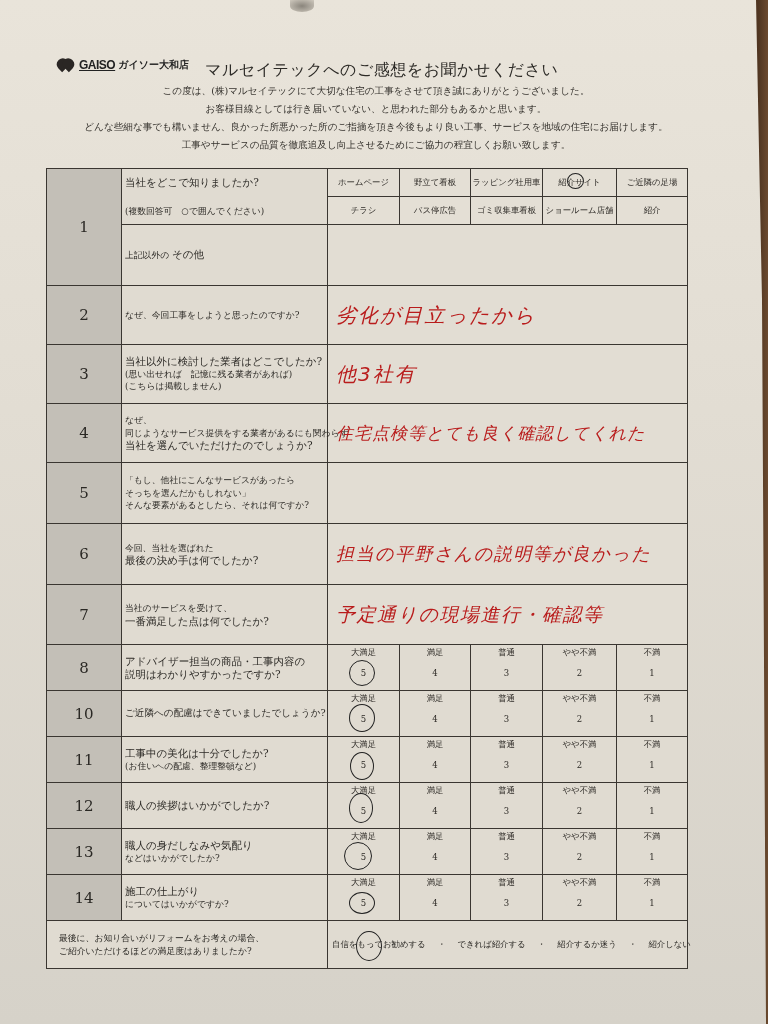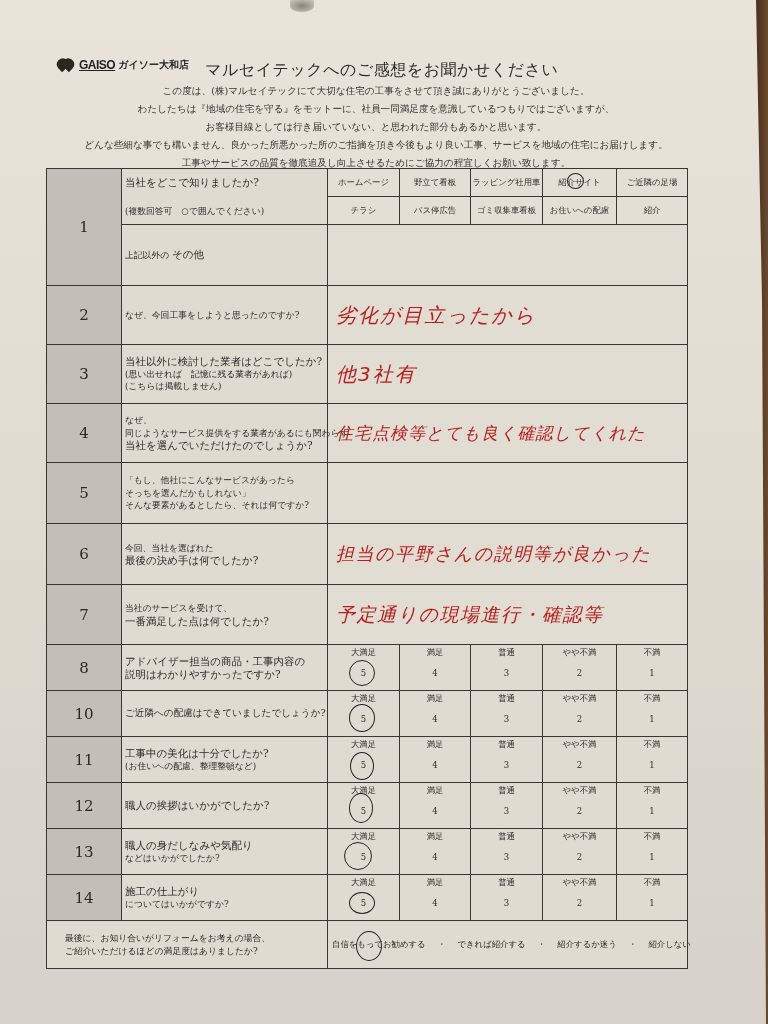--- a/index.html
+++ b/index.html
@@ -50,21 +50,21 @@
     font-family: "DejaVu Sans", sans-serif; font-size: 20px; color: #b91c1c;
     font-style: italic; letter-spacing: 2px; white-space: nowrap;
   }
   td.opt { font-size: 8.4px; text-align: center; background: #e4dfd5; height: 28px; color: #2e2b27; white-space: nowrap; }
   td.rate { text-align: center; font-size: 8.4px; background: #e0dbd1; height: 46px; color: #2e2b27; position: relative; }
   td.rate .lbl { display: block; margin-top: -10px; }
   td.rate .val { display: block; margin-top: 10px; font-size: 8.5px; }
   .circle-mark {
     position: absolute; border: 1.5px solid #222; border-radius: 50%;
   }
-  td.final-q { font-size: 8.8px; line-height: 13px; padding-left: 18px; background: #e0dbd1; height: 48px; }
+  td.final-q { font-size: 8.8px; line-height: 13px; padding-left: 12px; background: #e0dbd1; height: 48px; }
   td.final-a { font-size: 8.4px; background: #e0dbd1; padding-left: 4px; white-space: nowrap; position: relative; }
   td.final-a span.sep { margin: 0 9px; }
   .opt-wrap { position: relative; display: inline-block; text-align: right; }
 </style>
 </head>
 <body>
 
 <div class="wood"></div>
 
 <div class="paper">
@@ -72,21 +72,20 @@
 
   <div class="header">
     <div class="logo">
       <span class="logo-mark"></span>
       <span class="logo-en">GAISO</span>
       <span class="logo-jp">ガイソー大和店</span>
     </div>
     <div class="title">マルセイテックへのご感想をお聞かせください</div>
     <div class="intro">
       <div>この度は、(株)マルセイテックにて大切な住宅の工事をさせて頂き誠にありがとうございました。</div>
-      <div>わたしたちは『地域の住宅を守る』をモットーに、社員一同満足度を意識しているつもりではございますが、</div>
       <div>お客様目線としては行き届いていない、と思われた部分もあるかと思います。</div>
       <div>どんな些細な事でも構いません、良かった所悪かった所のご指摘を頂き今後もより良い工事、サービスを地域の住宅にお届けします。</div>
       <div>工事やサービスの品質を徹底追及し向上させるためにご協力の程宜しくお願い致します。</div>
     </div>
   </div>
 
   <table class="form">
     <colgroup>
       <col style="width:75px">
       <col style="width:206px">
@@ -112,21 +111,21 @@
           <span>紹介サイト</span>
           <span class="circle-mark" style="left:9px; top:-4px; width:17px; height:16px;"></span>
         </span>
       </td>
       <td class="opt">ご近隣の足場</td>
     </tr>
     <tr>
       <td class="opt">チラシ</td>
       <td class="opt">バス停広告</td>
       <td class="opt">ゴミ収集車看板</td>
-      <td class="opt">お住いへの配慮</td>
+      <td class="opt">ショールーム店舗</td>
       <td class="opt">紹介</td>
     </tr>
     <tr style="height:61px">
       <td class="q">
         <span>上記以外の</span>
         <span class="big">その他</span>
       </td>
       <td class="ans" colspan="5"></td>
     </tr>
 

